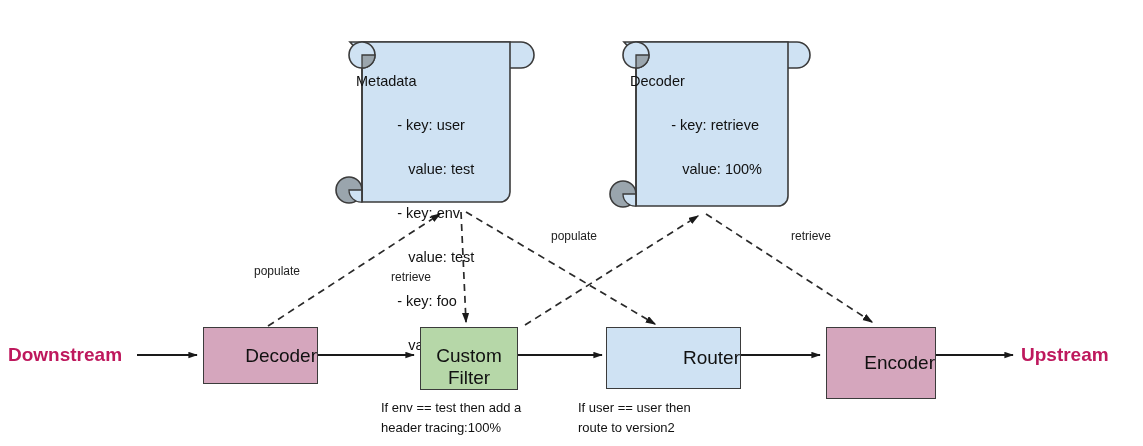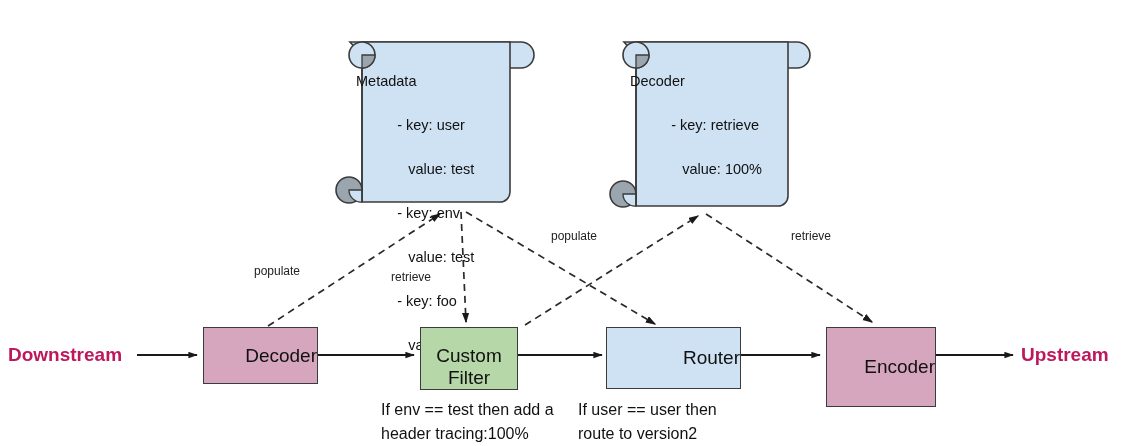--- a/index.html
+++ b/index.html
@@ -52,21 +52,21 @@
     font-size: 19px;
     color: #be185d;
     white-space: nowrap;
     z-index: 4;
     font-weight: bold;
   }
 
   
   .caption {
     position: absolute;
-    font-size: 16px;
+    font-size: 13px;
     line-height: 1.5;
     color: #111111;
     white-space: nowrap;
     z-index: 4;
   }
 
   
   .edge-label {
     position: absolute;
     font-size: 12px;
@@ -187,21 +187,21 @@
 
   <div class="node blue" style="left:606px; top:327px; width:135px; height:62px;">
     <span>Router</span>
   </div>
 
   <div class="node green" style="left:420px; top:327px; width:98px; height:63px; flex-direction:column;">
     <span>Custom</span>
     <span>Filter</span>
   </div>
 
-  <div class="node pink" style="left:826px; top:327px; width:110px; height:80px;">
+  <div class="node pink" style="left:826px; top:327px; width:110px; height:72px;">
     <span>Encoder</span>
   </div>
 
   <div class="caption" style="left:381px; top:398px;">
     <div>If env == test then add a</div>
     <div>header tracing:100%</div>
   </div>
 
   <div class="caption" style="left:578px; top:398px;">
     <div>If user == user then</div>

